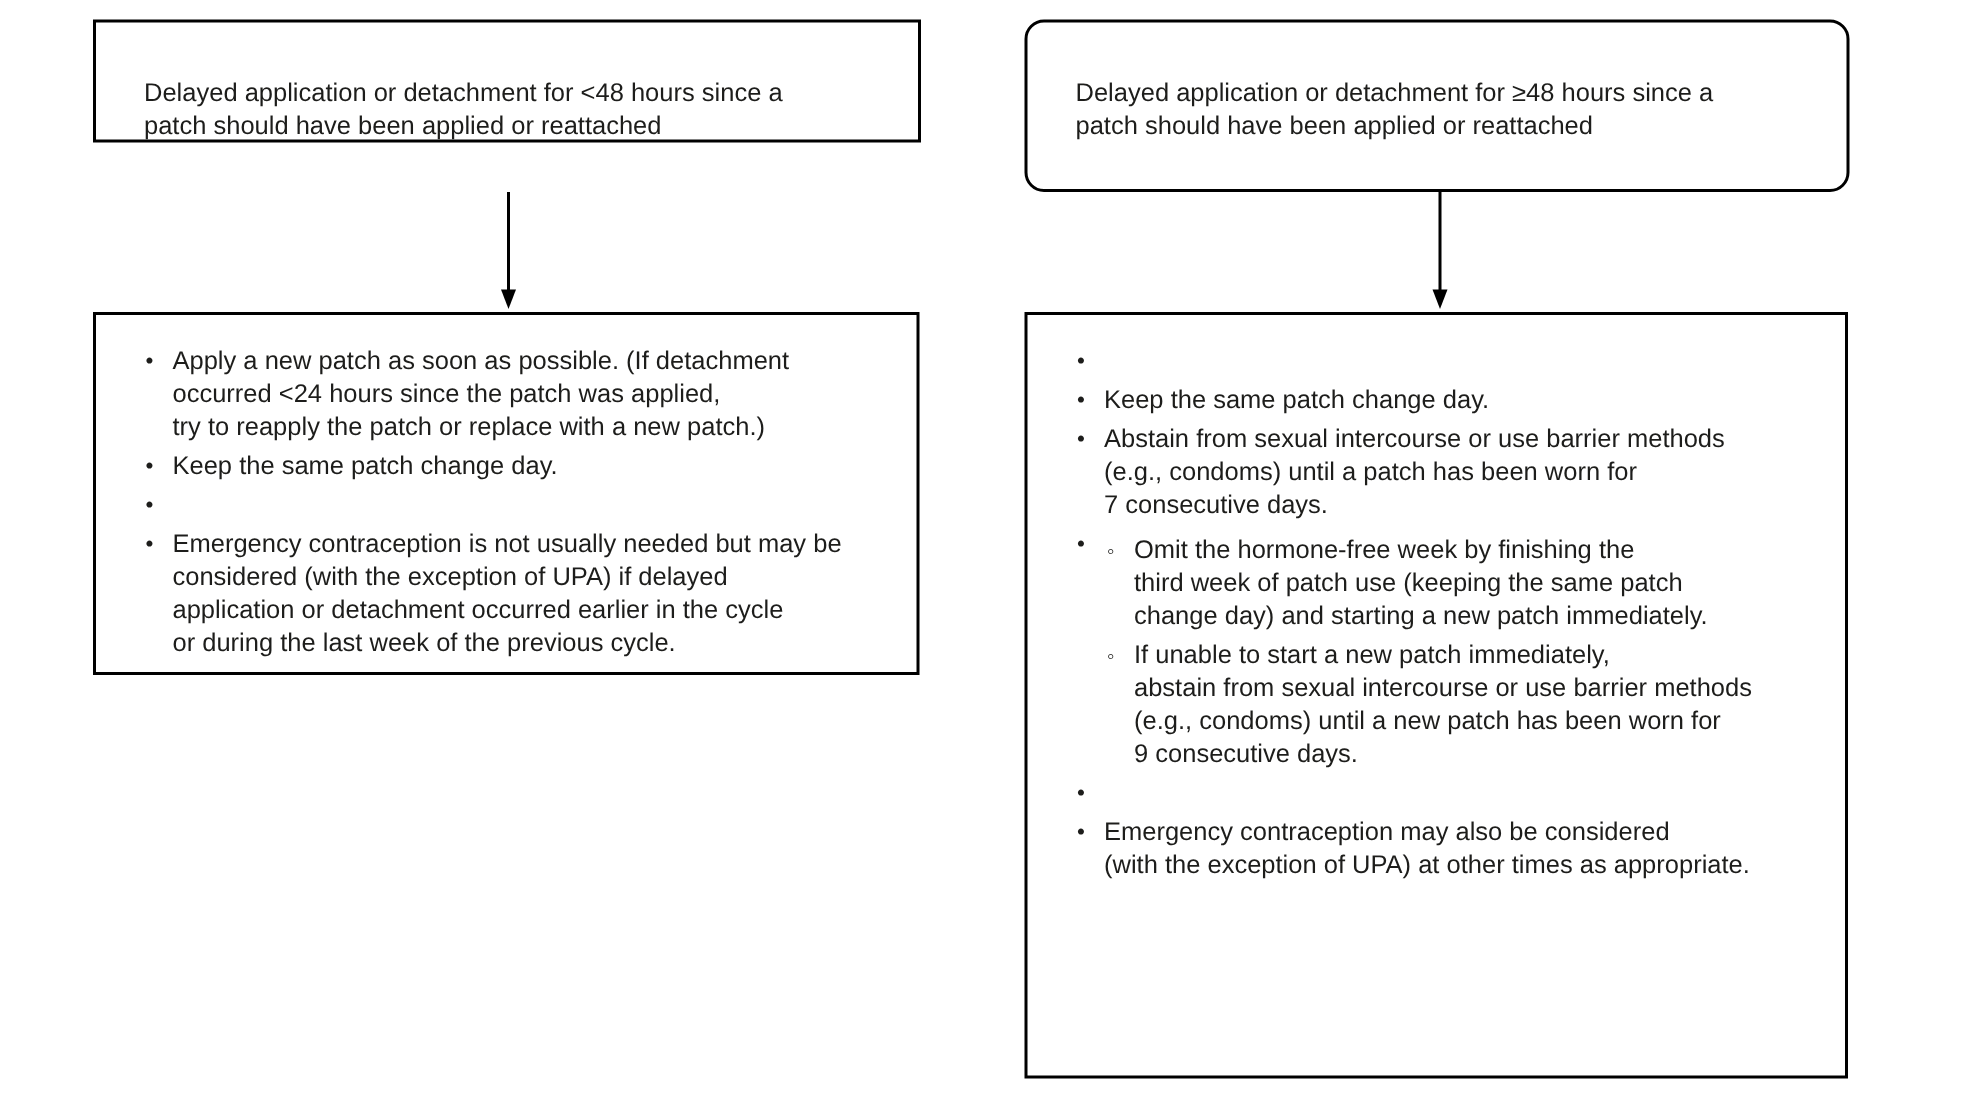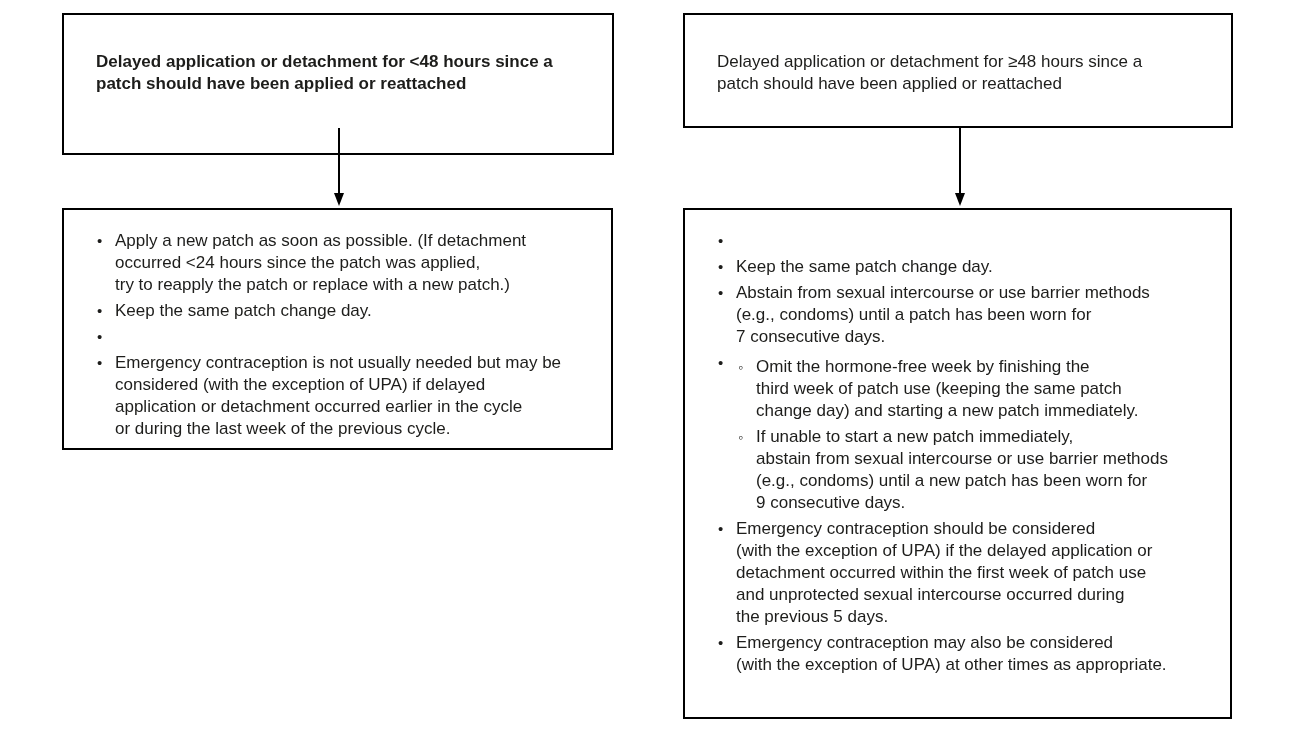--- a/index.html
+++ b/index.html
@@ -16,22 +16,22 @@
     color: #1d1d1b;
     font-size: 17px;
     line-height: 22px;
   }
   .box {
     position: absolute;
     border: 2px solid #000000;
     background: #ffffff;
     box-sizing: border-box;
   }
-  .condition-box-left  { left: 62px;  top: 13px;  width: 552px; height: 142px; font-weight: bold; }
-  .condition-box-right { left: 683px; top: 13px;  width: 550px; height: 115px; }
+  .condition-box-left  { left: 62px;  top: 13px;  width: 552px; height: 82px; }
+  .condition-box-right { left: 683px; top: 13px;  width: 550px; height: 115px; border-radius: 13px; }
   .actions-box-left    { left: 62px;  top: 208px; width: 551px; height: 242px; }
   .actions-box-right   { left: 683px; top: 208px; width: 549px; height: 511px; }
 
   .condition-text {
     padding: 36px 18px 0 32px;
     white-space: pre-line;
   }
 
   .arrow-line {
     position: absolute;
@@ -159,25 +159,20 @@
               <span class="item-text">If unable to start a new patch immediately,
 abstain from sexual intercourse or use barrier methods
 (e.g., condoms) until a new patch has been worn for
 9 consecutive days.</span>
             </li>
           </ul>
         </span>
       </li>
       <li>
         <span class="marker b1">•</span>
-        <span class="item-text">Emergency contraception should be considered
-(with the exception of UPA) if the delayed application or
-detachment occurred within the first week of patch use
-and unprotected sexual intercourse occurred during
-the previous 5 days.</span>
       </li>
       <li>
         <span class="marker b1">•</span>
         <span class="item-text">Emergency contraception may also be considered
 (with the exception of UPA) at other times as appropriate.</span>
       </li>
     </ul>
   </div>
 
 </div>

